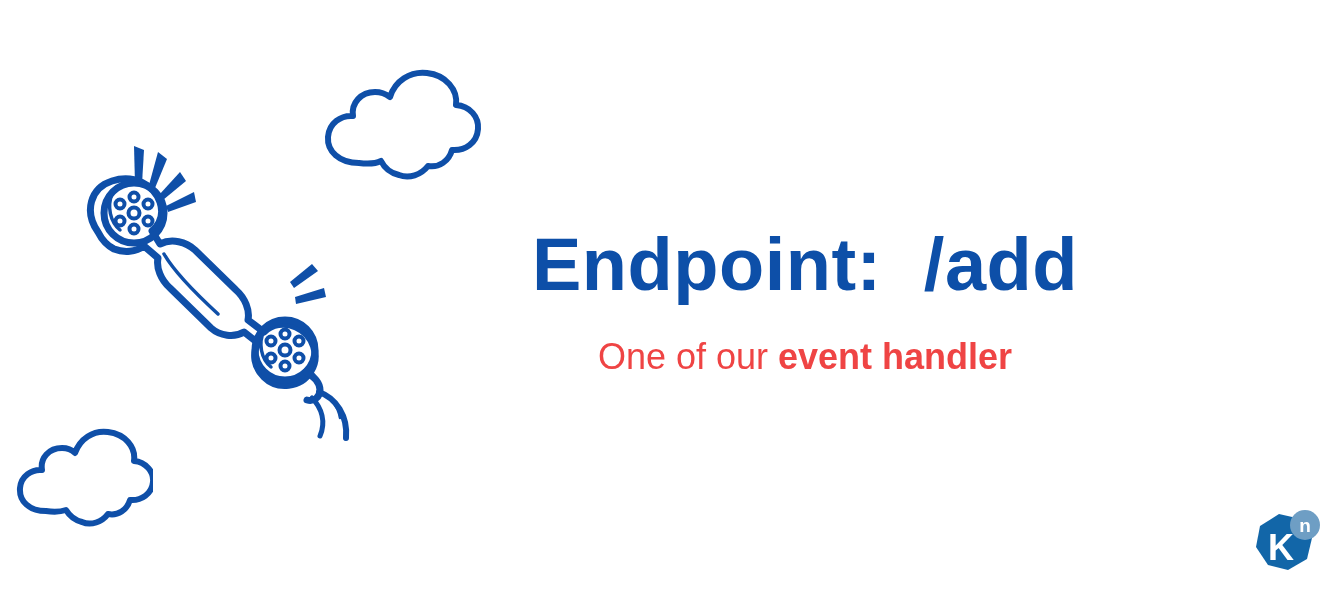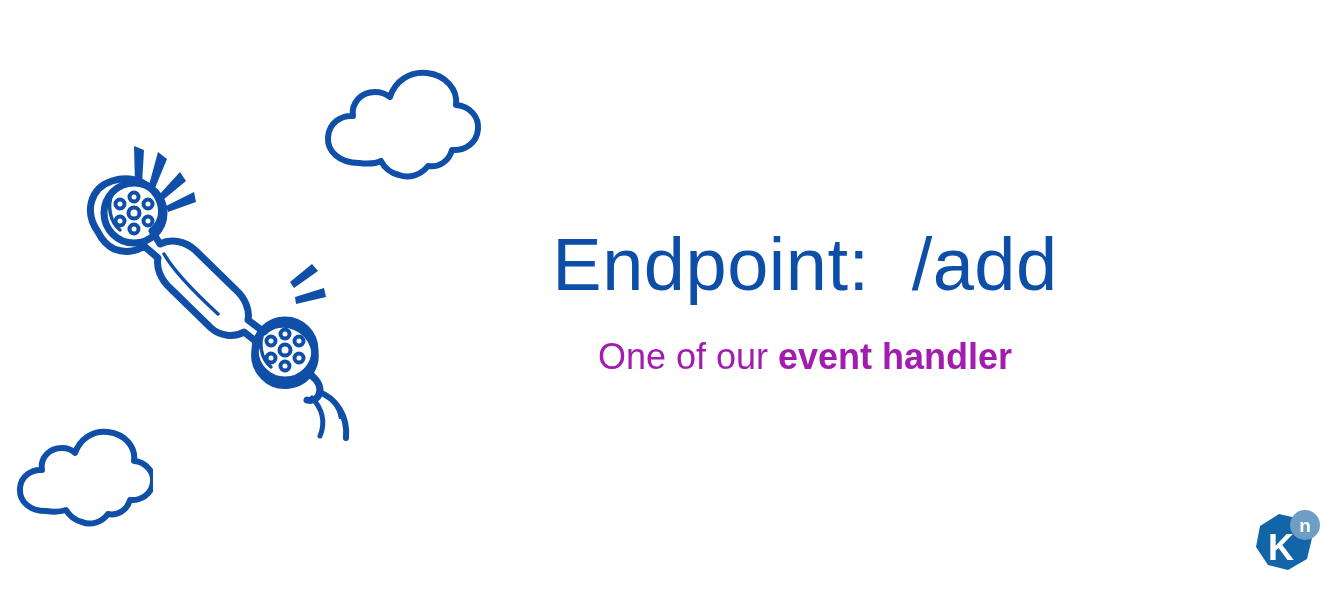--- a/index.html
+++ b/index.html
@@ -46,34 +46,34 @@
   #text-block {
     position: absolute;
     left: 440px;
     top: 228px;
     width: 730px;
     text-align: center;
   }
   #slide-title {
     font-size: 74px;
     line-height: 1.0;
-    font-weight: 400;
+    font-weight: 700;
     color: #0D4FA8;
     letter-spacing: 0.5px;
     white-space: pre;
     margin: 0;
   }
   #subtitle-block {
     margin-top: 28px;
   }
   .subtitle-line {
     font-size: 36px;
     line-height: 1.48;
     font-weight: 400;
-    color: #a21caf;
+    color: #ef4444;
     white-space: pre;
   }
   .subtitle-strong {
     font-weight: 700;
   }
 
   
   #logo {
     position: absolute;
     left: 1248px;

